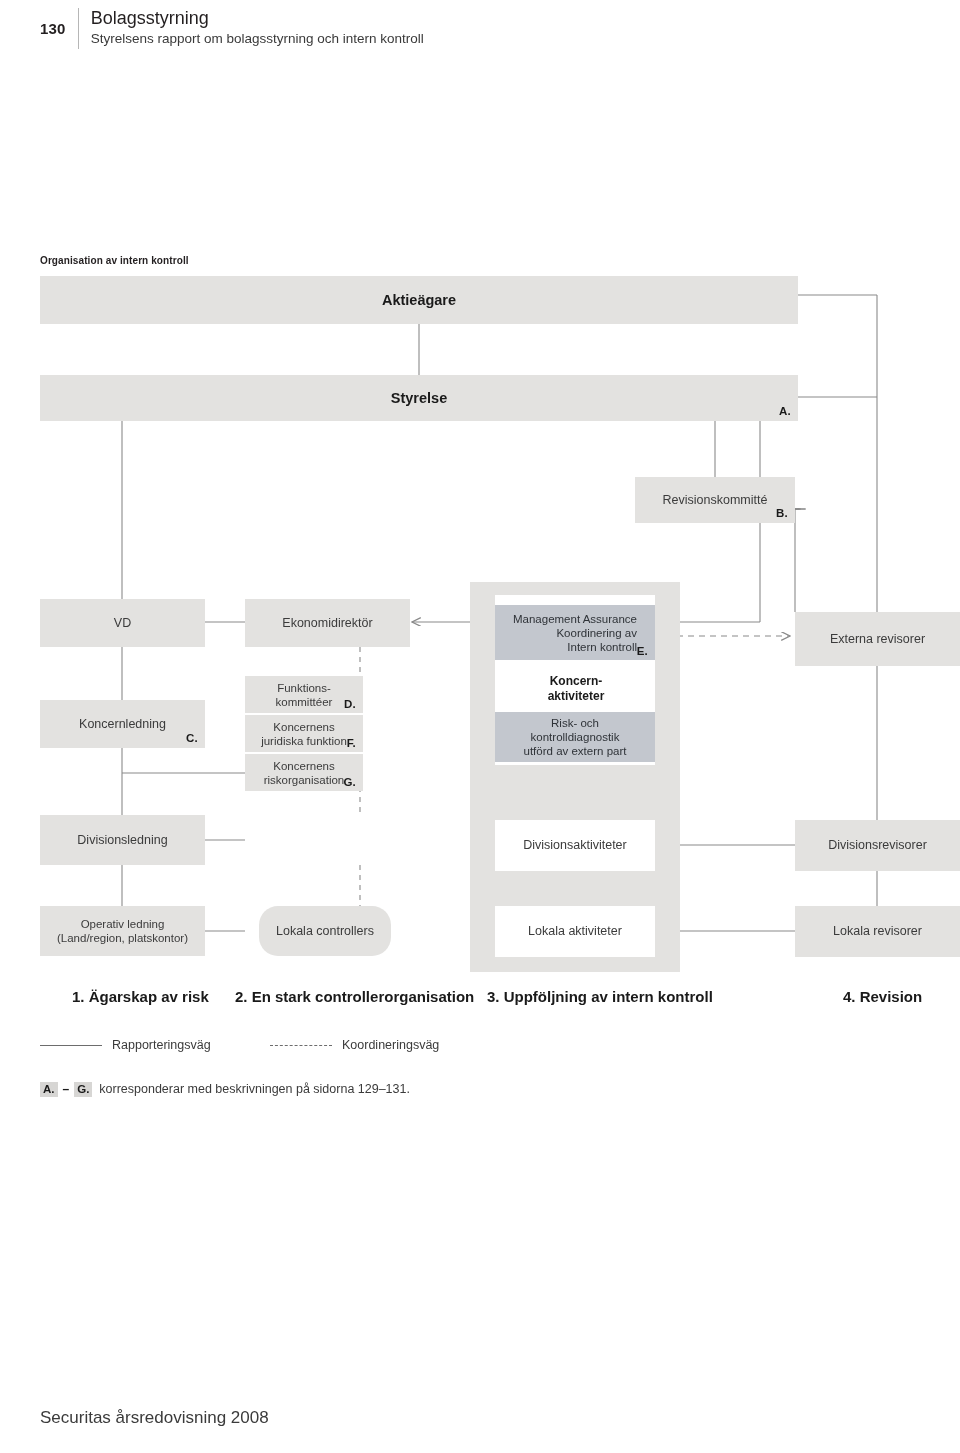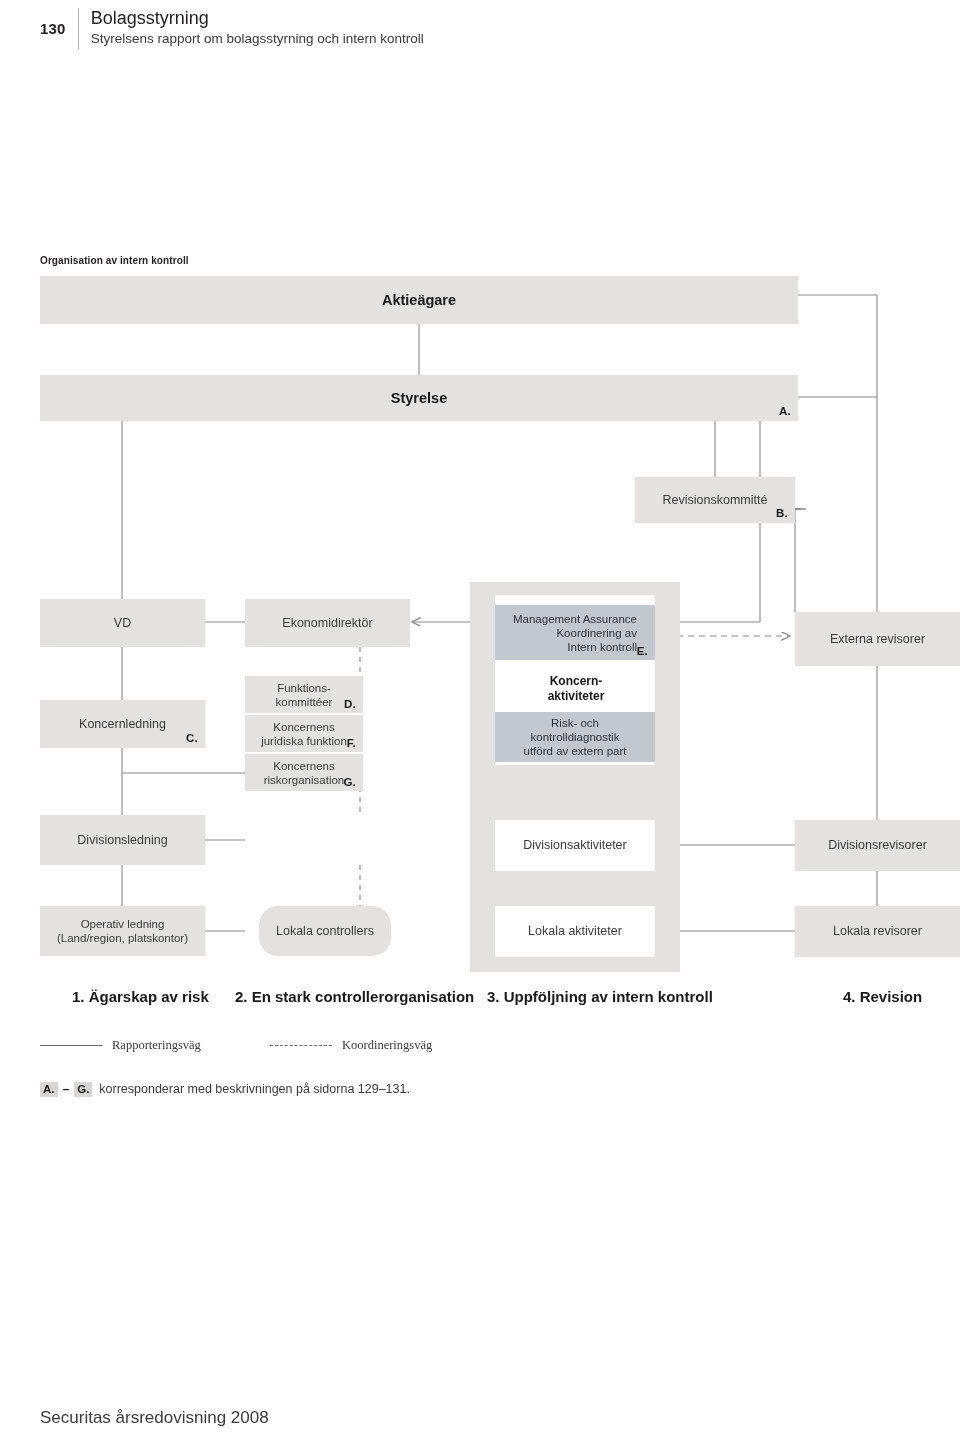--- a/index.html
+++ b/index.html
@@ -68,21 +68,21 @@
   }
 
   
   .steps { position:absolute; left:0; top:988px; width:960px; height:18px; }
   .step {
     position:absolute; font-size:15px; font-weight:bold; color:#1a1a1a;
     white-space:nowrap;
   }
 
   .legend { position:absolute; left:40px; top:1038px; width:600px; height:22px; }
-  .legend-item { position:absolute; display:flex; align-items:center;font-family:Liberation Serif, serif; }
+  .legend-item { position:absolute; display:flex; align-items:center; }
   .leg-solid { width:62px; height:0; border-top:1px solid #6d6d6d; margin-right:10px; }
   .leg-dash  { width:62px; height:0; border-top:1.5px dashed #6d6d6d; margin-right:10px; }
   .leg-label { font-size:12.5px; color:#3b3b3b; }
 
   .corr { position:absolute; left:40px; top:1082px; display:flex; align-items:baseline; }
   .corr .chip {
     background:#d7d6d4; font-size:11.5px; font-weight:bold; color:#1a1a1a;
     padding:1px 3px; line-height:13px;
   }
   .corr .dashsep { font-size:12px; font-weight:bold; margin:0 5px; color:#1a1a1a; }

